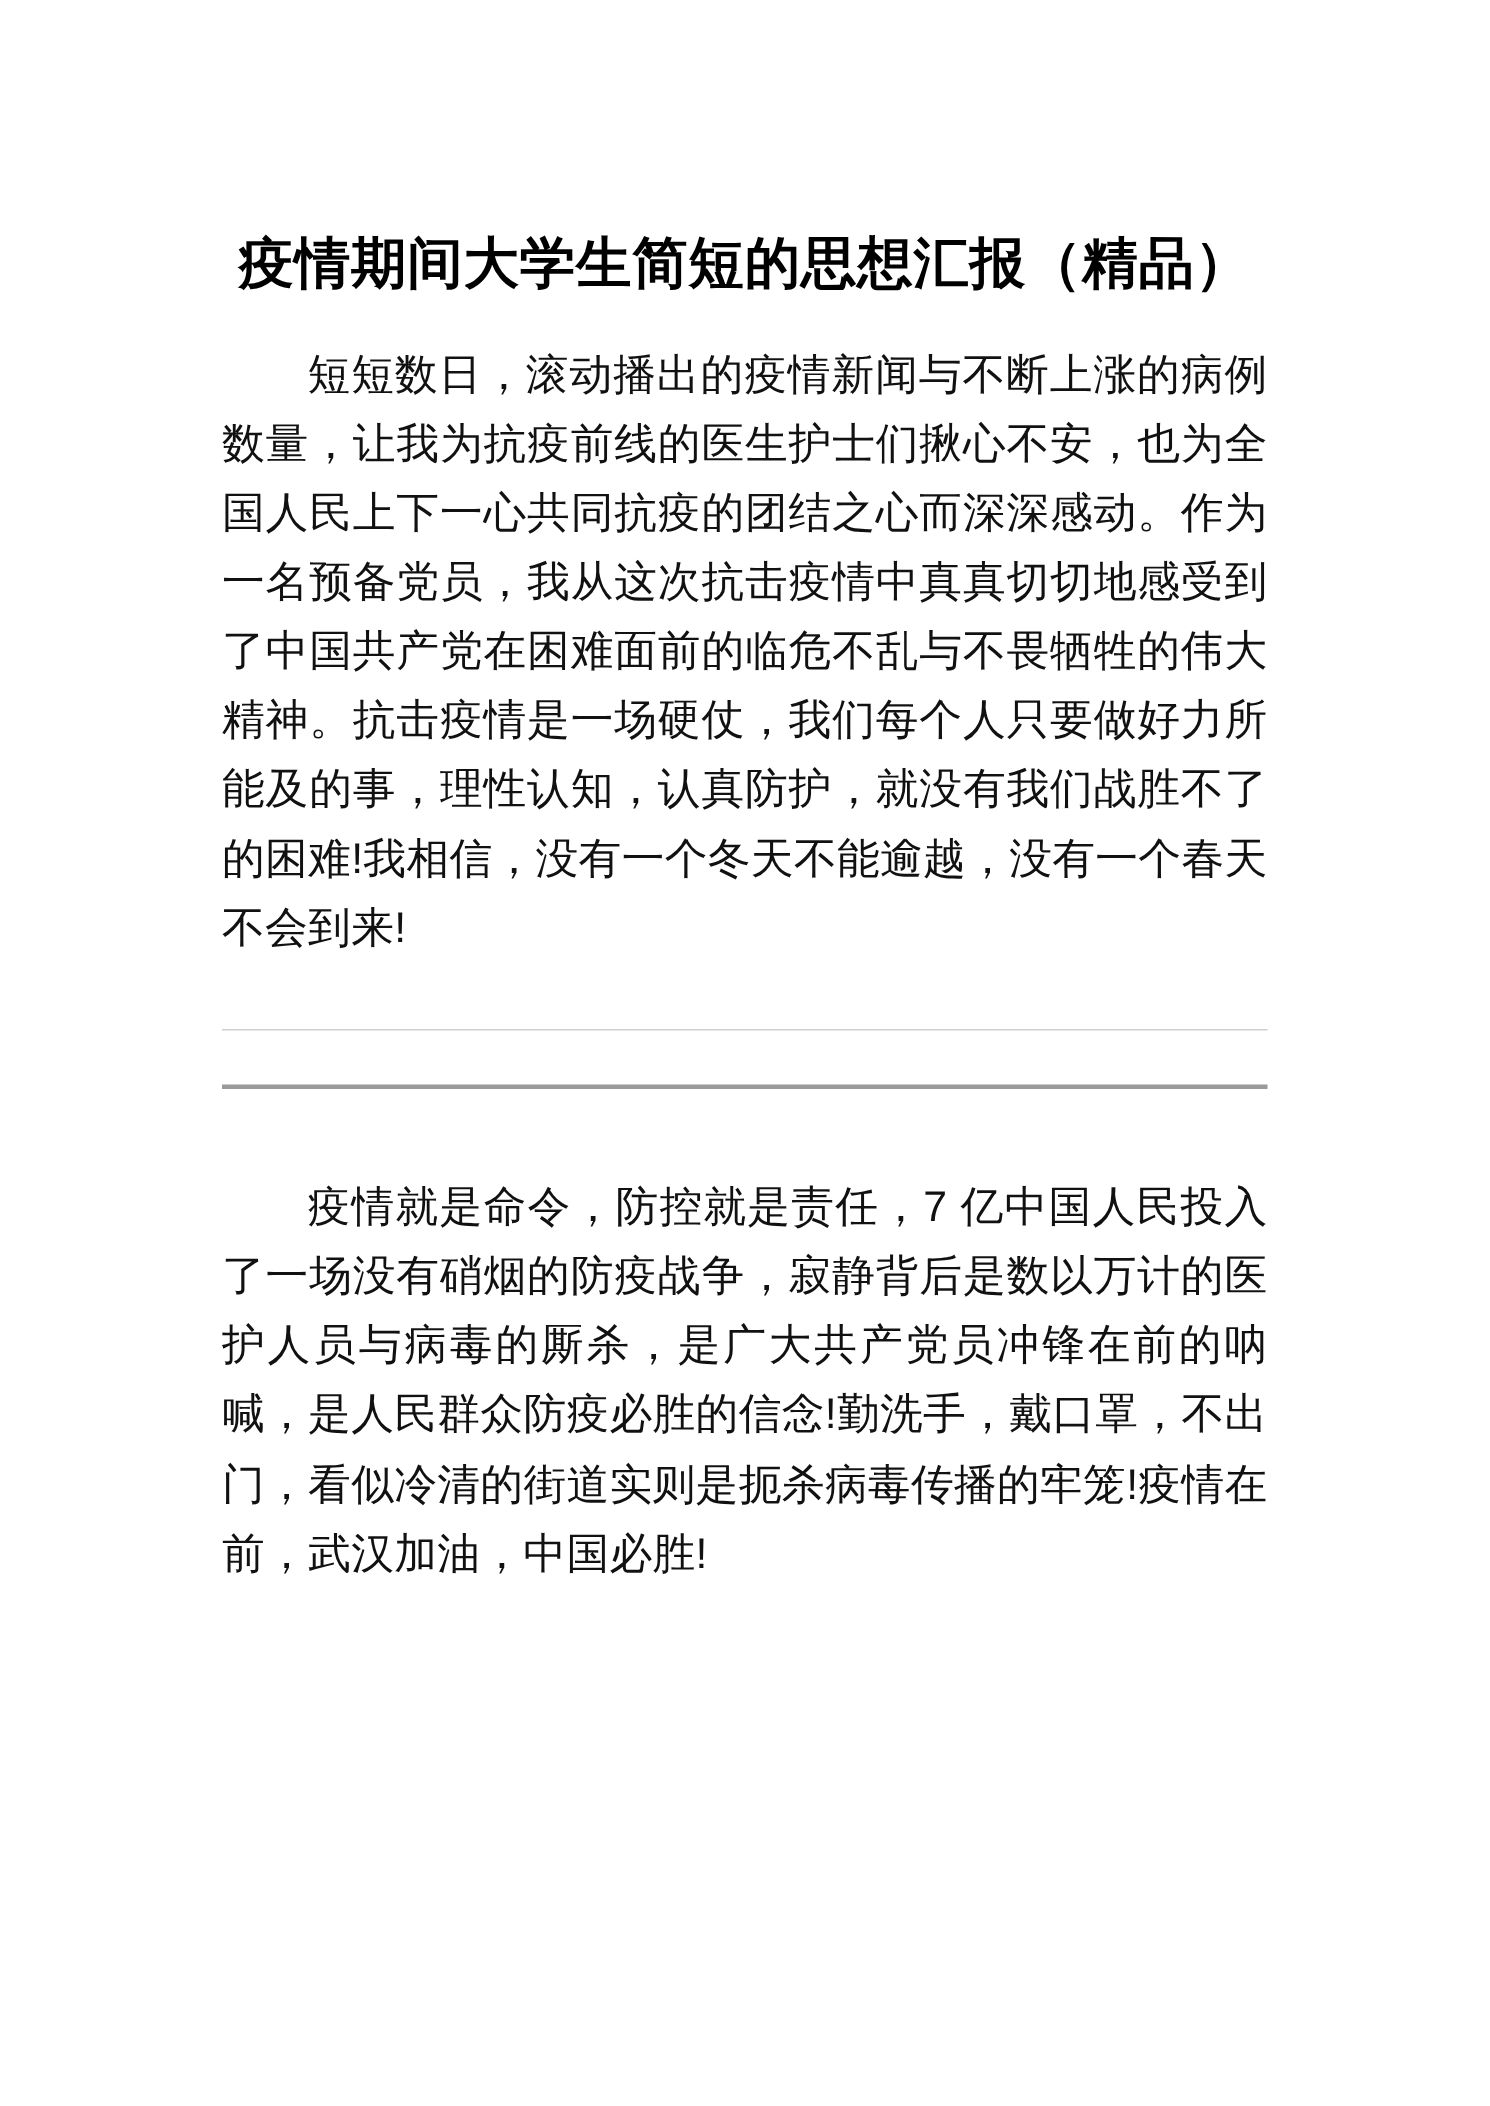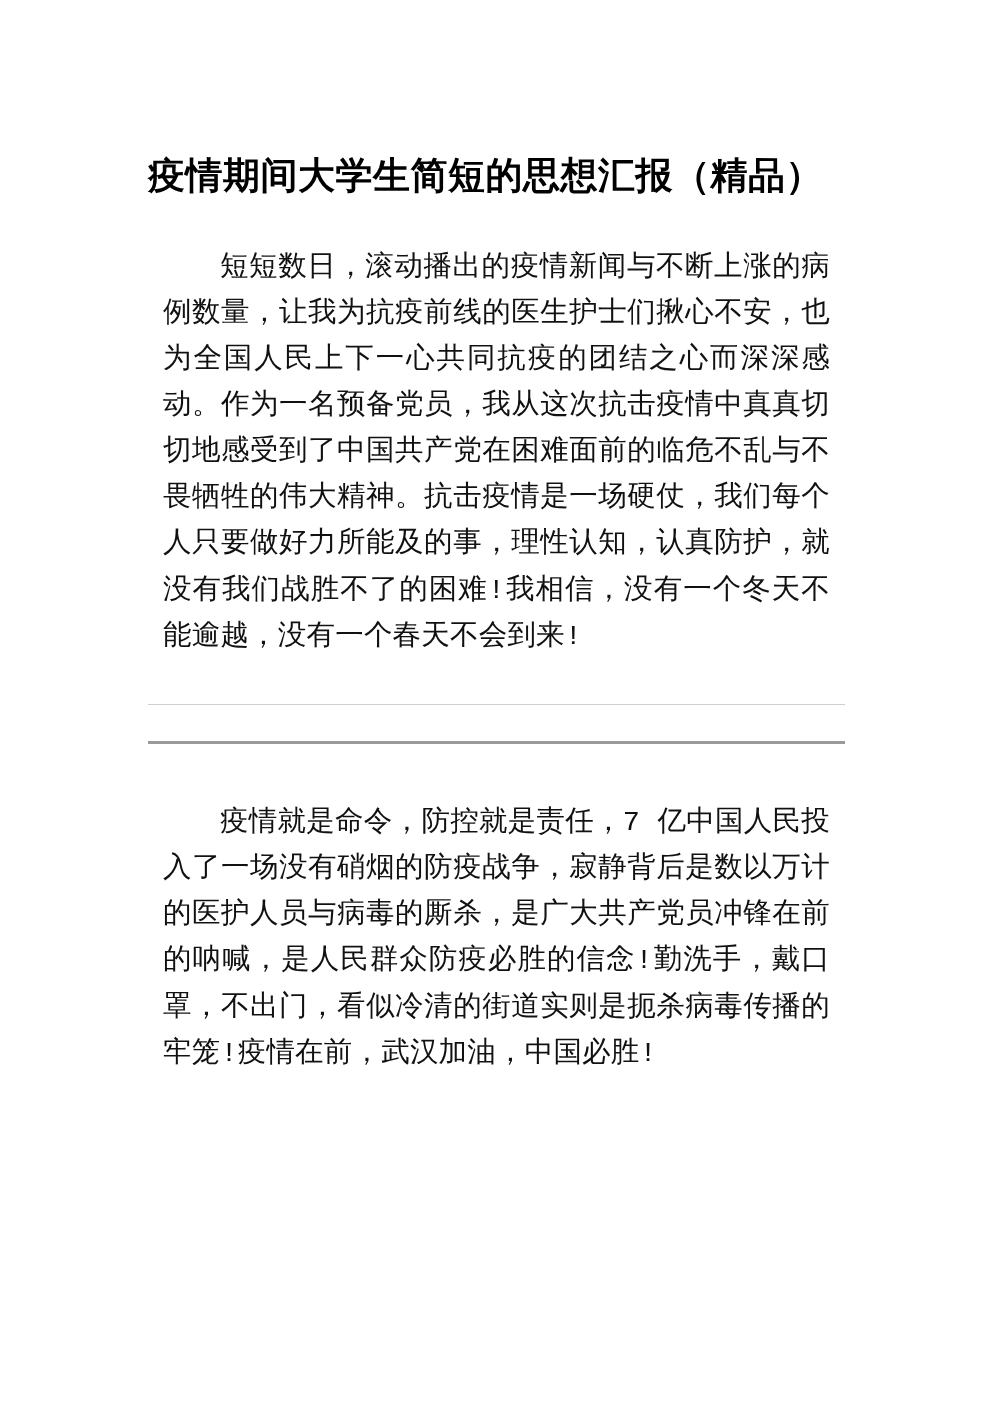--- a/index.html
+++ b/index.html
@@ -20,33 +20,33 @@
     height: 1404px;
     box-sizing: border-box;
     padding: 150px 148px 60px 148px;
     background: #ffffff;
   }
   .doc-title {
     font-family: "DejaVu Sans", "Liberation Sans", sans-serif;
     font-weight: bold;
     font-size: 37px;
     line-height: 1.42;
-    text-align: left;
-    margin: 0 0 42px 0;
+    text-align: center;
+    margin: 0 0 24px 0;
     letter-spacing: 0.5px;
     color: #000;
   }
   .para {
-    font-family: Liberation Mono, monospace;
+    font-family: Liberation Sans, sans-serif;
     font-size: 28.5px;
     line-height: 1.62;
     text-align: justify;
     text-justify: inter-ideograph;
     text-indent: 2em;
-    margin: 15px;
+    margin: 0;
     color: #111;
     letter-spacing: 0.2px;
   }
   .para-1 {
     margin-top: 18px;
   }
   .divider-thin {
     border: 0;
     border-top: 1px solid #cfcfcf;
     margin: 44px 0 0 0;

